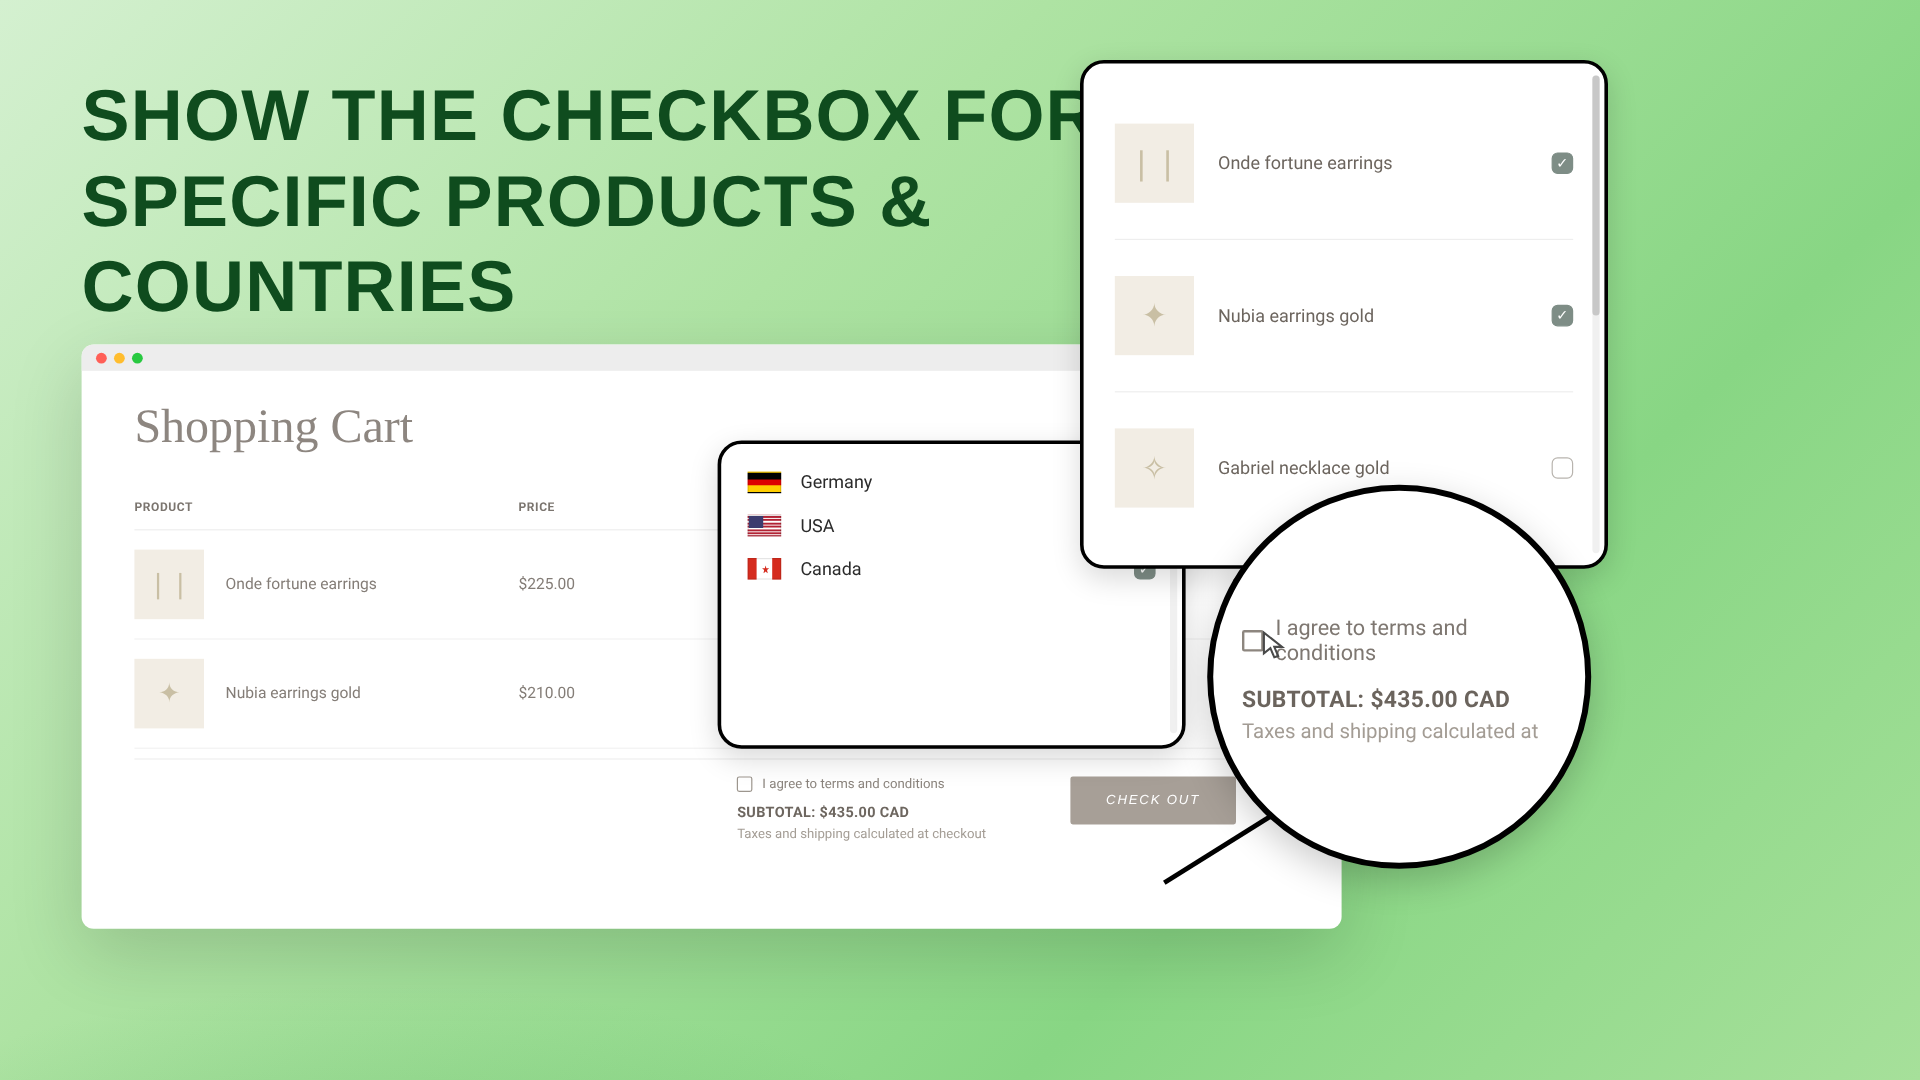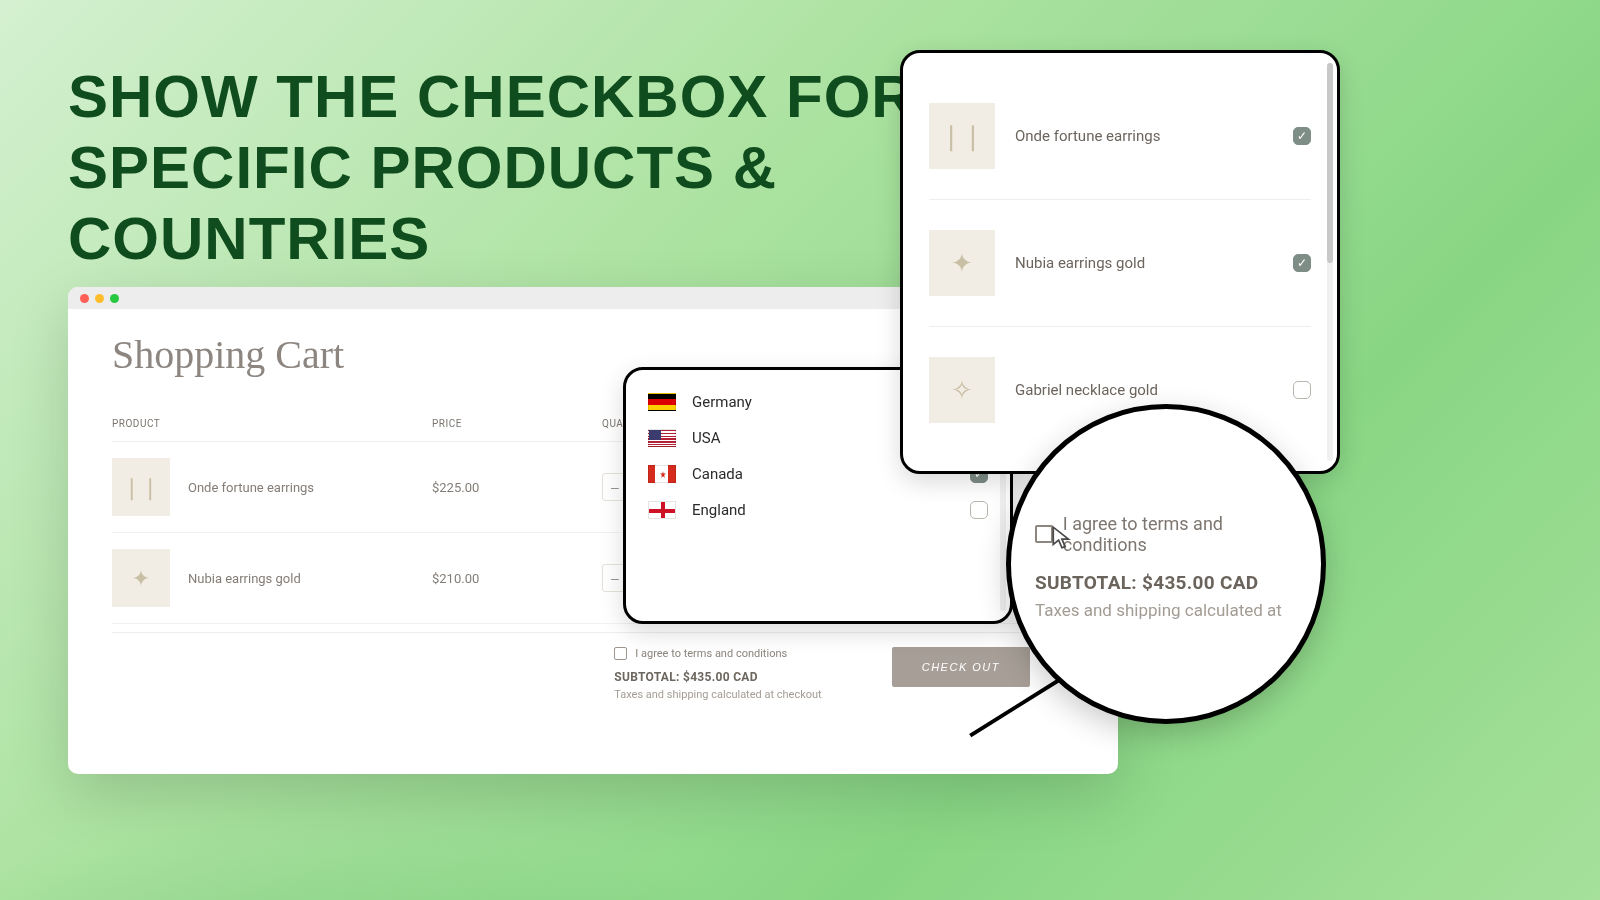--- a/index.html
+++ b/index.html
@@ -64,21 +64,21 @@
     font-family: Georgia, "Times New Roman", serif;
     font-weight: 400;
     font-size: 40px;
     color: #8d8680;
     margin-bottom: 40px;
   }
   .cart-head {
     display: grid;
     grid-template-columns: 320px 170px 260px 1fr;
     font-size: 10px;
-    font-weight: 400;
+    font-weight: 700;
     letter-spacing: .5px;
     color: #7b756f;
     padding-bottom: 12px;
     border-bottom: 1px solid #eee;
   }
   .cart-row {
     display: grid;
     grid-template-columns: 320px 170px 260px 1fr;
     align-items: center;
     padding: 16px 0;
@@ -129,21 +129,21 @@
   
   .panel {
     position: absolute;
     background: #fff;
     border: 3px solid #000;
     border-radius: 20px;
     box-shadow: 0 8px 24px rgba(0,0,0,.15);
     overflow: hidden;
   }
   .panel-countries {
-    top: 367px; left: 623px; width: 390px; height: 257px;
+    top: 367px; left: 598px; width: 390px; height: 257px;
     padding: 14px 16px;
   }
   .panel-scroll {
     position:absolute; right:4px; top:10px; bottom:10px; width:6px;
   }
   .panel-scroll .track{width:6px;height:100%;background:#f0f0f0;border-radius:3px;}
   .panel-scroll .thumb-s{position:absolute;top:0;width:6px;background:#c8c8c8;border-radius:3px;}
 
   .country-row {
     display:flex; align-items:center; gap:16px;
@@ -304,25 +304,20 @@
     <span>USA</span>
     <span class="cbx "></span>
       </div>
       <div class="country-row">
     <span class="flag ca"></span>
     <span>Canada</span>
     <span class="cbx checked">
           <span class="chk">✓</span>
         </span>
       </div>
-      <div class="country-row">
-    <span class="flag en"></span>
-    <span>England</span>
-    <span class="cbx "></span>
-      </div>
     </div>
   <div class="panel-scroll">
     <div class="track"></div>
       <div class="thumb-s" style="height:70px"></div>
   </div>
 </div>
 
 <div class="panel panel-products">
   <div id="product-rows">
       <div class="prod-row">

